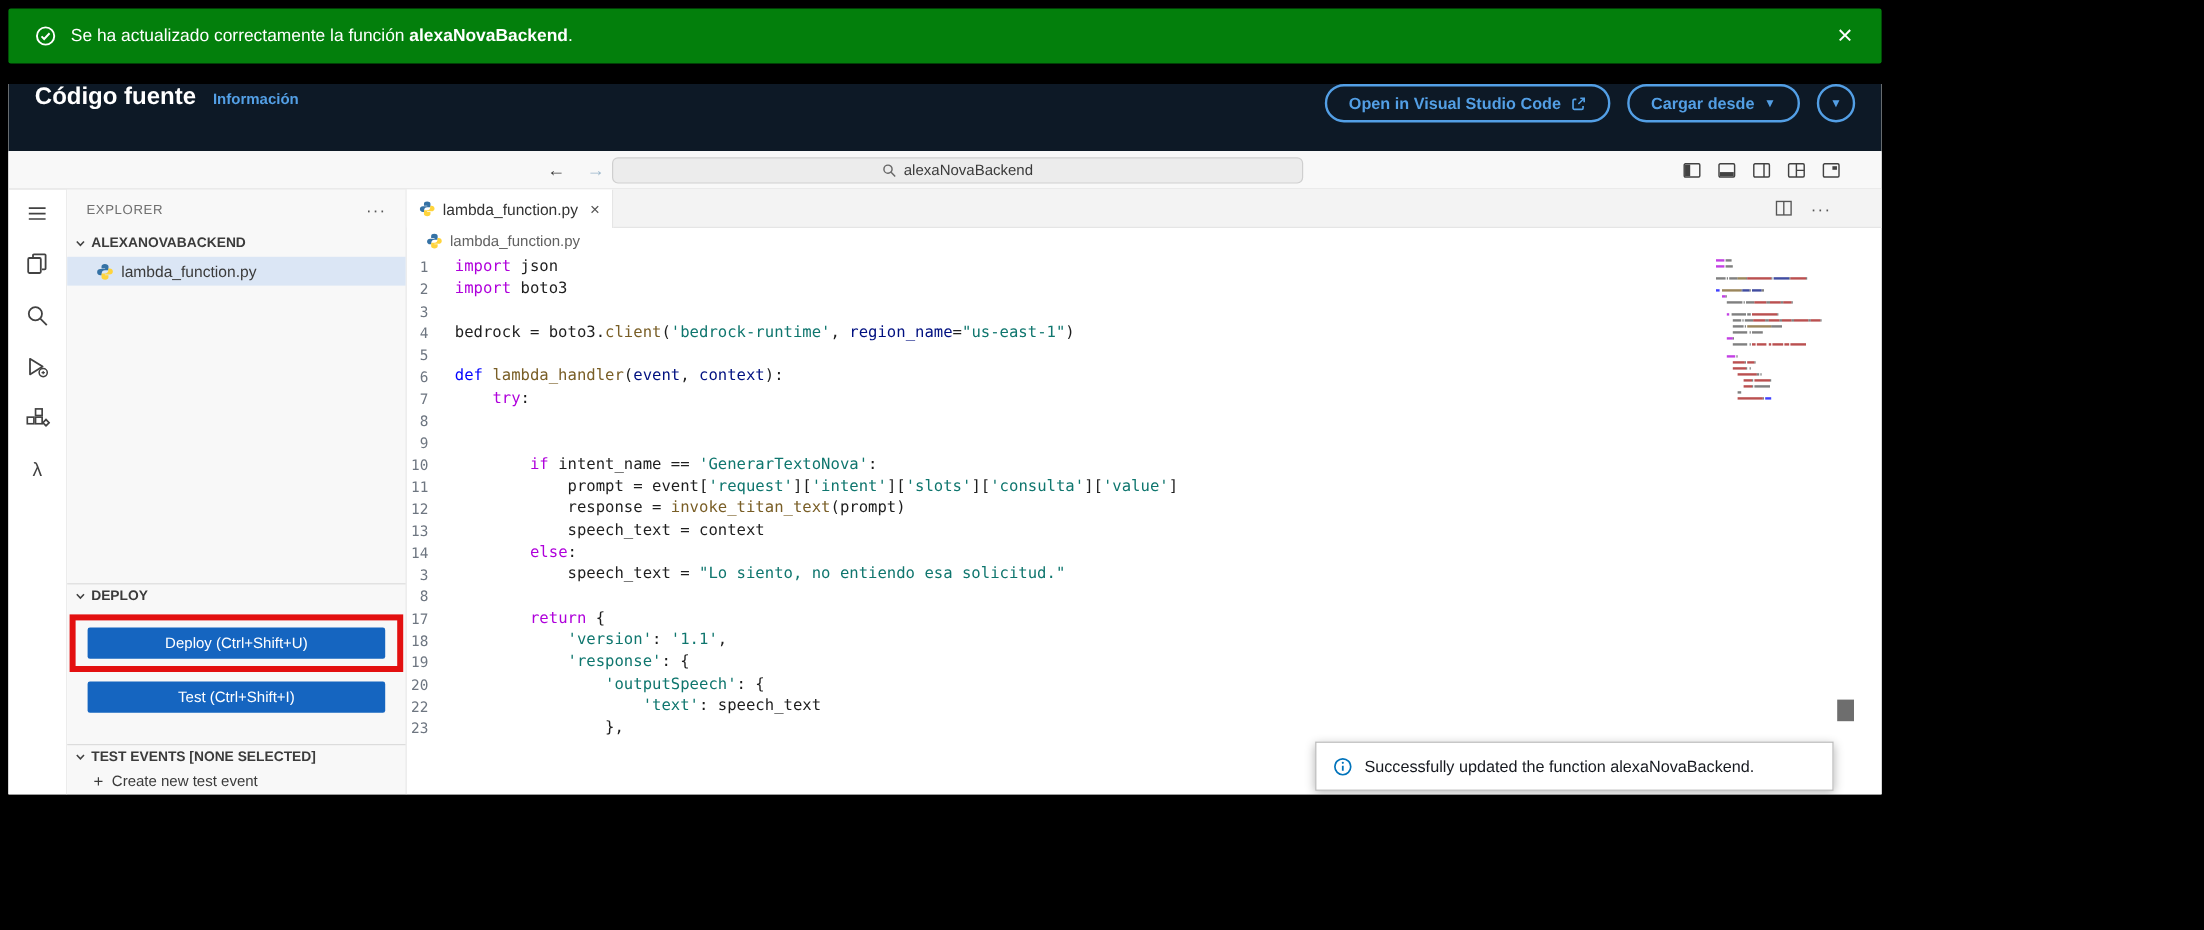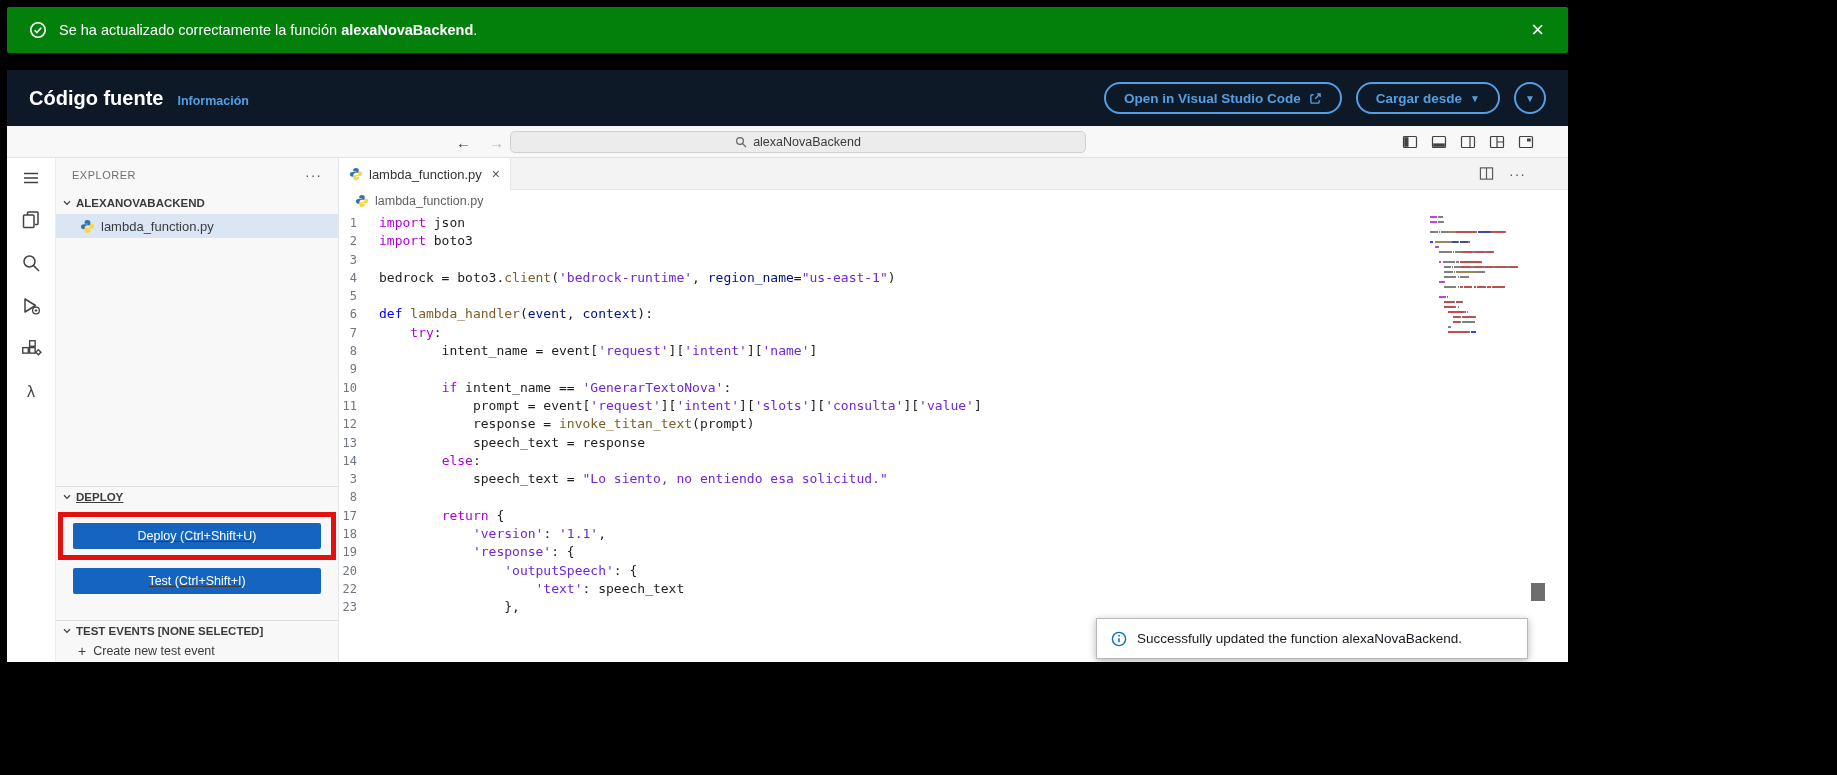--- a/index.html
+++ b/index.html
@@ -19,21 +19,21 @@
   .banner-close {
     margin-left:auto; font-size:22px; line-height:1; color:#fff; cursor:pointer;
     background:none; border:none; padding:0 2px; font-family:"Liberation Sans", sans-serif;
   }
   
   .app {
     position:absolute; left:7px; top:70px; width:1561px; height:592px;
     background:#fff; overflow:hidden;
   }
   .app-header {
-    height:56px; background:#0d1926; display:flex; align-items:center; padding:0 22px;
+    height:56px; background:#0d1926; display:flex; align-items:flex-start; padding:0 22px;
   }
   .page-title { color:#fff; font-size:20px; font-weight:bold; }
   .info-link { color:#539fe5; font-size:12.5px; font-weight:bold; margin-left:14px; margin-top:6px; text-decoration:none; cursor:pointer; }
   .hdr-actions { margin-left:auto; display:flex; align-items:center; gap:14px; }
   .btn-outline {
     height:32px; padding:0 18px; border:2px solid #539fe5; border-radius:17px;
     background:transparent; color:#539fe5; font-weight:bold; font-size:13.5px;
     display:flex; align-items:center; gap:8px; cursor:pointer; font-family:"Liberation Sans", sans-serif;
   }
   .btn-outline .caret { font-size:10px; }
@@ -63,21 +63,21 @@
     width:49px; background:#fff; border-right:1px solid #ececec; flex:none;
     display:flex; flex-direction:column; align-items:center; padding-top:10px; gap:21px;
   }
   .activitybar .act { cursor:pointer; display:flex; }
   
   .sidebar { width:283px; background:#f8f8f8; border-right:1px solid #e5e5e5; flex:none; position:relative; color:#3b3b3b; }
   .sb-header { height:34px; display:flex; align-items:center; padding:0 16px; font-size:11px; color:#6f6f6f; letter-spacing:.5px; }
   .sb-more { margin-left:auto; color:#555; font-size:14px; letter-spacing:1px; cursor:pointer; }
   .sb-root { display:flex; align-items:center; gap:4px; height:22px; font-weight:bold; font-size:11.5px; padding-left:6px; cursor:pointer; }
   .sb-file { display:flex; align-items:center; gap:6px; height:24px; padding-left:24px; background:#dbe6f5; font-size:13px; cursor:pointer; }
-  .deploy-block { position:absolute; top:328px; left:0; right:0;text-decoration:underline; }
+  .deploy-block { position:absolute; top:328px; left:0; right:0; }
   .sec-header { border-top:1px solid #dcdcdc; height:20px; display:flex; align-items:center; gap:4px; font-weight:bold; font-size:11.5px; padding-left:6px; cursor:pointer; }
   .red-frame { margin:6px 2px 0 2px; border:5px solid #e31010; padding:6px 10px; }
   .btn-blue {
     display:block; width:248px; height:26px; margin:0 auto; background:#1565c0; color:#fff;
     font-size:12.5px; border:none; border-radius:2px; cursor:pointer; font-family:"Liberation Sans", sans-serif;
   }
   .test-btn { margin-top:8px; }
   .te-block { position:absolute; top:462px; left:0; right:0; }
   .te-create { display:flex; align-items:center; gap:7px; height:22px; padding-left:22px; font-size:12.5px; cursor:pointer; }
   .te-create .plus { font-size:14px; color:#3b3b3b; }
@@ -91,21 +91,21 @@
   .tab-close { color:#555; font-size:14px; margin-left:4px; cursor:pointer; }
   .tab-actions { margin-left:auto; display:flex; align-items:center; gap:15px; padding-right:42px; color:#555; }
   .tab-actions .more { font-size:14px; letter-spacing:1px; cursor:pointer; }
   .breadcrumb { height:22px; display:flex; align-items:center; gap:6px; padding-left:16px; font-size:12.5px; color:#616161; flex:none; }
   .code-wrap { flex:1; position:relative; overflow:hidden; }
   .code-lines { position:absolute; top:2px; left:0; right:120px; font-family:"DejaVu Sans Mono", monospace; font-size:13px; line-height:18.3px; }
   .code-line { display:flex; height:18.3px; white-space:pre; }
   .ln { width:40px; flex:none; text-align:right; padding-right:22px; color:#6e7681; font-size:12px; }
   .lc { white-space:pre; }
   .tok-p { color:#1e1e1e; } .tok-k { color:#af00db; } .tok-d { color:#0000ff; }
-  .tok-f { color:#795e26; } .tok-s { color:#6d28d9; } .tok-v { color:#001080; } .tok-t { color:#0000ff; }
+  .tok-f { color:#795e26; } .tok-s { color:#0f766e; } .tok-v { color:#001080; } .tok-t { color:#0000ff; }
   
   .minimap { position:absolute; top:4px; right:42px; width:96px; cursor:pointer; }
   .mm-row { height:2px; margin-bottom:3px; display:flex; }
   .mm-row span { display:block; height:2px; opacity:.75; flex:none; }
   
   .scroll-thumb { position:absolute; right:23px; top:513px; width:14px; height:18px; background:#6e6e6e; cursor:pointer; }
   
   .toast {
     position:absolute; right:40px; bottom:3px; width:432px; height:41px; background:#fff;
     border:1px solid #b9b9b9; box-shadow:0 2px 8px rgba(0,0,0,.3);
@@ -332,26 +332,26 @@
 
         <div class="code-wrap">
           <div class="code-lines">
               <div class="code-line"><span class="ln">1</span><span class="lc"><span class="tok-k">import</span><span class="tok-p"> json</span></span></div>
               <div class="code-line"><span class="ln">2</span><span class="lc"><span class="tok-k">import</span><span class="tok-p"> boto3</span></span></div>
               <div class="code-line"><span class="ln">3</span><span class="lc"></span></div>
               <div class="code-line"><span class="ln">4</span><span class="lc"><span class="tok-p">bedrock = boto3.</span><span class="tok-f">client</span><span class="tok-p">(</span><span class="tok-s">'bedrock-runtime'</span><span class="tok-p">, </span><span class="tok-v">region_name</span><span class="tok-p">=</span><span class="tok-s">"us-east-1"</span><span class="tok-p">)</span></span></div>
               <div class="code-line"><span class="ln">5</span><span class="lc"></span></div>
               <div class="code-line"><span class="ln">6</span><span class="lc"><span class="tok-d">def</span><span class="tok-p"> </span><span class="tok-f">lambda_handler</span><span class="tok-p">(</span><span class="tok-v">event</span><span class="tok-p">, </span><span class="tok-v">context</span><span class="tok-p">):</span></span></div>
               <div class="code-line"><span class="ln">7</span><span class="lc"><span class="tok-p">    </span><span class="tok-k">try</span><span class="tok-p">:</span></span></div>
-              <div class="code-line"><span class="ln">8</span><span class="lc"><span class="tok-p">        intent_name = event[</span><span class="tok-s">'request'</span><span class="tok-p">][</span><span class="tok-s">'intent'</span><span class="tok-p">][</span><span class="tok-s">'name'</span><span class="tok-p">]</span></span></div>
+              <div class="code-line"><span class="ln">8</span></div>
               <div class="code-line"><span class="ln">9</span><span class="lc"></span></div>
               <div class="code-line"><span class="ln">10</span><span class="lc"><span class="tok-p">        </span><span class="tok-k">if</span><span class="tok-p"> intent_name == </span><span class="tok-s">'GenerarTextoNova'</span><span class="tok-p">:</span></span></div>
               <div class="code-line"><span class="ln">11</span><span class="lc"><span class="tok-p">            prompt = event[</span><span class="tok-s">'request'</span><span class="tok-p">][</span><span class="tok-s">'intent'</span><span class="tok-p">][</span><span class="tok-s">'slots'</span><span class="tok-p">][</span><span class="tok-s">'consulta'</span><span class="tok-p">][</span><span class="tok-s">'value'</span><span class="tok-p">]</span></span></div>
               <div class="code-line"><span class="ln">12</span><span class="lc"><span class="tok-p">            response = </span><span class="tok-f">invoke_titan_text</span><span class="tok-p">(prompt)</span></span></div>
-              <div class="code-line"><span class="ln">13</span><span class="lc"><span class="tok-p">            speech_text = response</span></span></div>
+              <div class="code-line"><span class="ln">13</span><span class="lc"><span class="tok-p">            speech_text = context</span></span></div>
               <div class="code-line"><span class="ln">14</span><span class="lc"><span class="tok-p">        </span><span class="tok-k">else</span><span class="tok-p">:</span></span></div>
               <div class="code-line"><span class="ln">3</span><span class="lc"><span class="tok-p">            speech_text = </span><span class="tok-s">"Lo siento, no entiendo esa solicitud."</span></span></div>
               <div class="code-line"><span class="ln">8</span><span class="lc"></span></div>
               <div class="code-line"><span class="ln">17</span><span class="lc"><span class="tok-p">        </span><span class="tok-k">return</span><span class="tok-p"> {</span></span></div>
               <div class="code-line"><span class="ln">18</span><span class="lc"><span class="tok-p">            </span><span class="tok-s">'version'</span><span class="tok-p">: </span><span class="tok-s">'1.1'</span><span class="tok-p">,</span></span></div>
               <div class="code-line"><span class="ln">19</span><span class="lc"><span class="tok-p">            </span><span class="tok-s">'response'</span><span class="tok-p">: {</span></span></div>
               <div class="code-line"><span class="ln">20</span><span class="lc"><span class="tok-p">                </span><span class="tok-s">'outputSpeech'</span><span class="tok-p">: {</span></span></div>
               <div class="code-line"><span class="ln">22</span><span class="lc"><span class="tok-p">                    </span><span class="tok-s">'text'</span><span class="tok-p">: speech_text</span></span></div>
               <div class="code-line"><span class="ln">23</span><span class="lc"><span class="tok-p">                },</span></span></div>
             </div>

